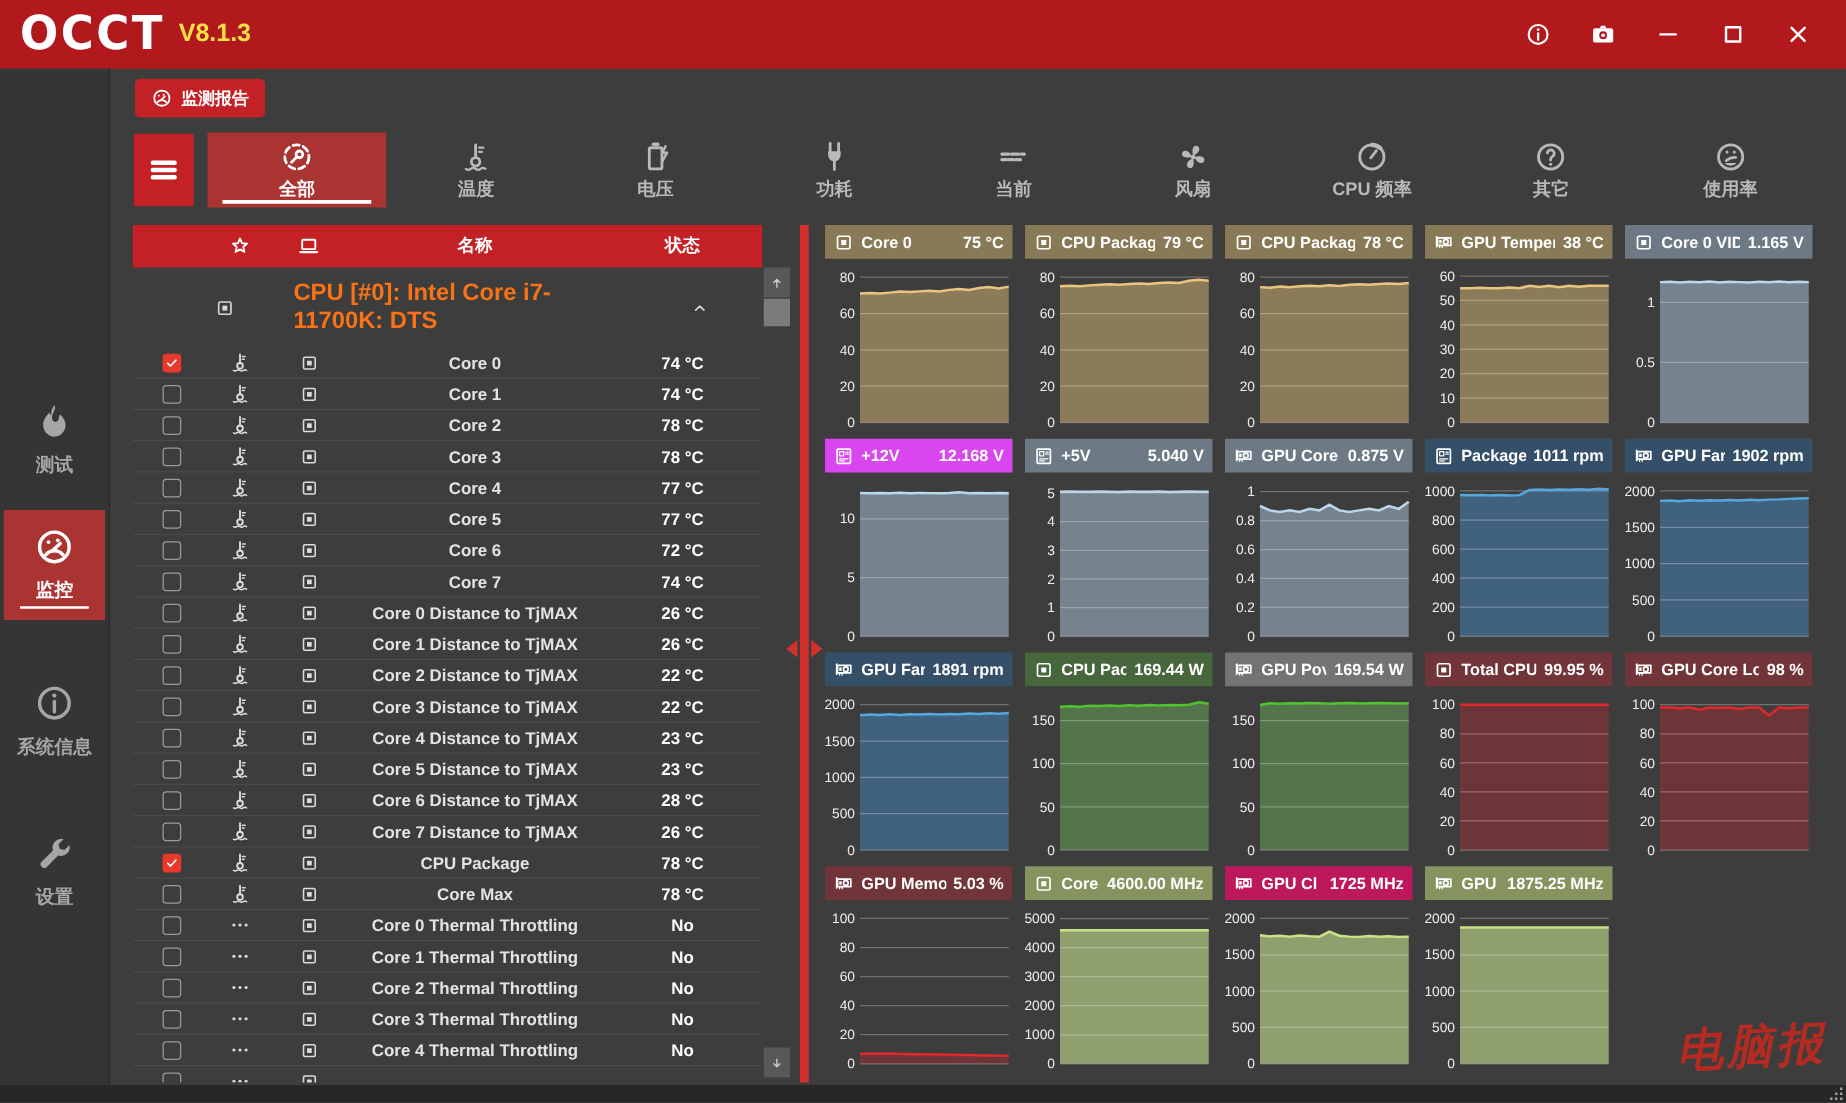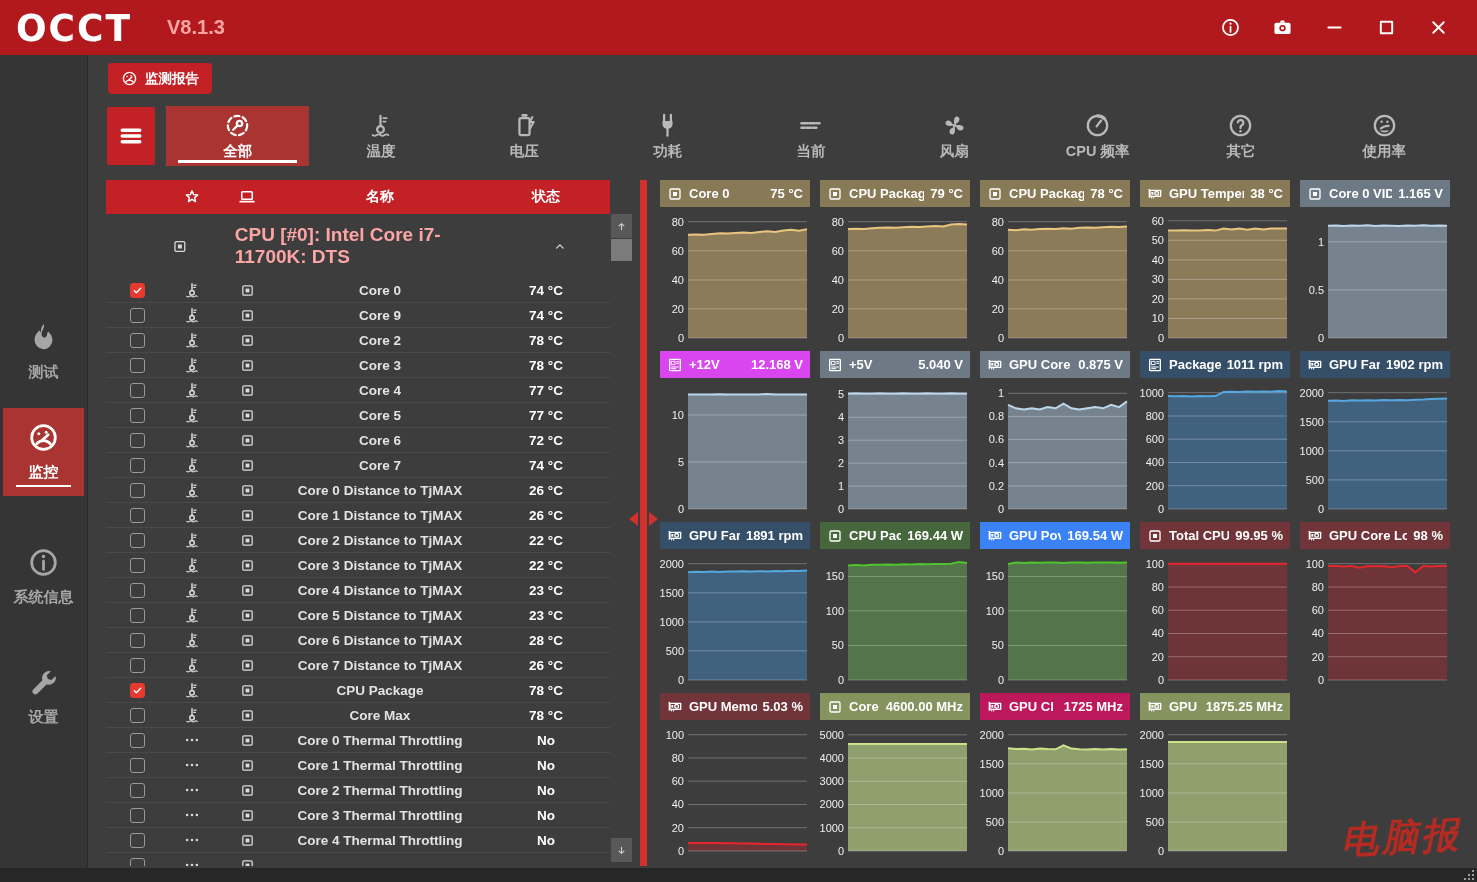--- a/index.html
+++ b/index.html
@@ -8,21 +8,21 @@
          -webkit-font-smoothing:antialiased; }
 
   .ic { display:inline-flex; }
   .ic svg { width:100%; height:100%; display:block; }
 
   
   .titlebar { position:absolute; left:0; top:0; width:1477px; height:55px; background:#b2191d;
               display:flex; align-items:center; padding:0 16px; }
   .logo { color:#fff; font-size:36px; font-weight:900; letter-spacing:2px; font-family:"DejaVu Sans",sans-serif;
           transform:scaleY(1.04); }
-  .version { color:#fca5a5; font-size:20px; font-weight:bold; margin-left:35px; }
+  .version { color:#fde047; font-size:20px; font-weight:bold; margin-left:11px; }
   .tb-buttons { margin-left:auto; display:flex; align-items:center; gap:31px; padding-right:12px; }
   .tb-btn { width:21px; height:21px; color:#fff; cursor:pointer; }
 
   
   .sidebar { position:absolute; left:0; top:55px; width:88px; bottom:14px; background:#353535;
              border-right:1px solid #2b2b2b; }
   .side-item { position:absolute; left:3px; right:3px; display:flex; flex-direction:column; align-items:center;
                gap:9px; color:#a6a6a6; font-size:15px; font-weight:bold; padding:13px 0 14px; cursor:pointer; }
   .side-item .ic { width:33px; height:33px; }
   .side-item.active { background:#a93431; color:#fff; }
@@ -42,21 +42,21 @@
   .tool-item .ic { width:27px; height:27px; }
   .tool-item.active { background:#a93431; color:#fff; }
   .tool-item.active::after { content:""; position:absolute; bottom:3px; left:12px; right:12px; height:3px; background:#fff; }
 
   
   .table-panel { position:absolute; left:106px; top:180px; width:504px; bottom:16px; overflow:hidden; }
   .t-head { height:34px; background:#c42127; display:grid; grid-template-columns:62px 48px 62px 1fr 128px;
             align-items:center; color:#fff; font-size:14px; font-weight:bold; }
   .t-head .ic { width:18px; height:18px; justify-self:center; cursor:pointer; }
   .t-head .hcell { text-align:center; cursor:pointer; }
-  .group-row { height:64px; display:flex; align-items:center; color:#fca5a5;gap:32px; }
+  .group-row { height:64px; display:flex; align-items:center; color:#f97316;gap:32px; }
   .group-row .ic { width:23px; height:23px; margin-left:66px; color:#d8d8d8; }
   .group-title { font-size:19px; font-weight:bold; margin-left:15px; }
   .group-chev { width:20px; height:20px; color:#b5b5b5; margin-left:auto; margin-right:42px; cursor:pointer; }
   .srow { height:25px; display:grid; grid-template-columns:62px 48px 62px 1fr 128px; align-items:center;
           border-bottom:1px solid #4a4a4a; color:#e3e3e3; font-size:13.5px; font-weight:bold; cursor:default; }
   .srow .ic { width:18px; height:18px; justify-self:center; color:#dcdcdc; }
   .srow .name { text-align:center; }
   .srow .val { text-align:center; color:#fff; }
   .cb { width:15px; height:15px; border:1.5px solid #9a9a9a; border-radius:3px; justify-self:center; cursor:pointer;
         display:flex; align-items:center; justify-content:center; color:#fff; }
@@ -358,21 +358,21 @@
             <path d="M14.5 5.5h3M14.5 8.5h2" stroke-width="1.6"></path>
             <path d="M5 20.5c1.2.9 2.3.9 3.5 0s2.3-.9 3.5 0 2.3.9 3.5 0 2.3-.9 3.5 0" stroke-width="1.6"></path>
           </svg>
         </span>
         <span class="ic" style="width:15px;height:15px">
           <svg viewBox="0 0 24 24" fill="none" stroke="currentColor" stroke-width="2" stroke-linecap="round" stroke-linejoin="round">
             <rect x="4.5" y="4.5" width="15" height="15" rx="2"></rect>
             <rect x="9" y="9" width="6" height="6" fill="currentColor" stroke="none"></rect>
           </svg>
         </span>
-        <span class="name">Core 9</span>
+        <span class="name">Core 1</span>
         <span class="val">74 °C</span>
       </div>
       <div class="srow">
         <span class="cb"></span>
         <span class="ic">
           <svg viewBox="0 0 24 24" fill="none" stroke="currentColor" stroke-width="2" stroke-linecap="round" stroke-linejoin="round">
             <path d="M12 3.5v9"></path>
             <circle cx="12" cy="15.5" r="3"></circle>
             <path d="M14.5 5.5h3M14.5 8.5h2" stroke-width="1.6"></path>
             <path d="M5 20.5c1.2.9 2.3.9 3.5 0s2.3-.9 3.5 0 2.3.9 3.5 0 2.3-.9 3.5 0" stroke-width="1.6"></path>
@@ -1131,21 +1131,21 @@
         <line x1="28" y1="61.9" x2="147" y2="61.9" stroke="rgba(255,255,255,0.27)" stroke-width="1"></line>
         <text x="24" y="65.7" fill="#efefef" font-size="11" text-anchor="end" font-family="Liberation Sans,DejaVu Sans,sans-serif">100</text>
         <line x1="28" y1="96.5" x2="147" y2="96.5" stroke="rgba(255,255,255,0.27)" stroke-width="1"></line>
         <text x="24" y="100.3" fill="#efefef" font-size="11" text-anchor="end" font-family="Liberation Sans,DejaVu Sans,sans-serif">50</text>
         <line x1="28" y1="131.0" x2="147" y2="131.0" stroke="rgba(255,255,255,0.27)" stroke-width="1"></line>
         <text x="24" y="134.8" fill="#efefef" font-size="11" text-anchor="end" font-family="Liberation Sans,DejaVu Sans,sans-serif">0</text>
         <path d="M28.0,16.4L35.9,16.0L43.9,16.4L51.8,15.7L59.7,15.8L67.7,15.5L75.6,15.7L83.5,15.3L91.5,15.5L99.4,15.1L107.3,15.3L115.3,15.0L123.2,15.1L131.1,14.8L139.1,12.9L147.0,14.0" fill="none" stroke="#4fc42e" stroke-width="2"></path>
       </svg>
     </div>
     <div>
-      <div class="panel-head" style="background:#3b82f6">
+      <div class="panel-head" style="background:#737373">
         <span class="ic">
           <svg viewBox="0 0 24 24" fill="none" stroke="currentColor" stroke-width="2" stroke-linecap="round" stroke-linejoin="round">
             <path d="M4.5 6.5h16v9h-16z"></path>
             <path d="M3.5 5v12"></path>
             <circle cx="14.5" cy="11" r="2.8"></circle>
             <path d="M7 15.5v2.5M10 15.5v2.5" stroke-width="1.6"></path>
             <rect x="6.5" y="9" width="3" height="4" fill="currentColor" stroke="none"></rect>
           </svg>
         </span>
         <span class="nm">GPU Pov</span>

